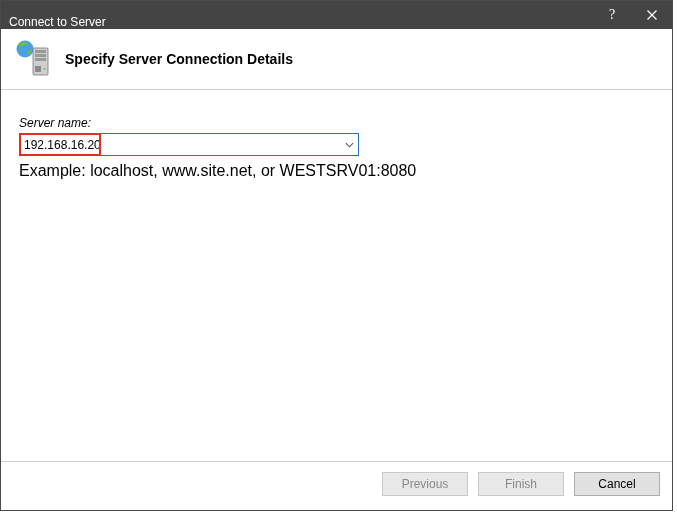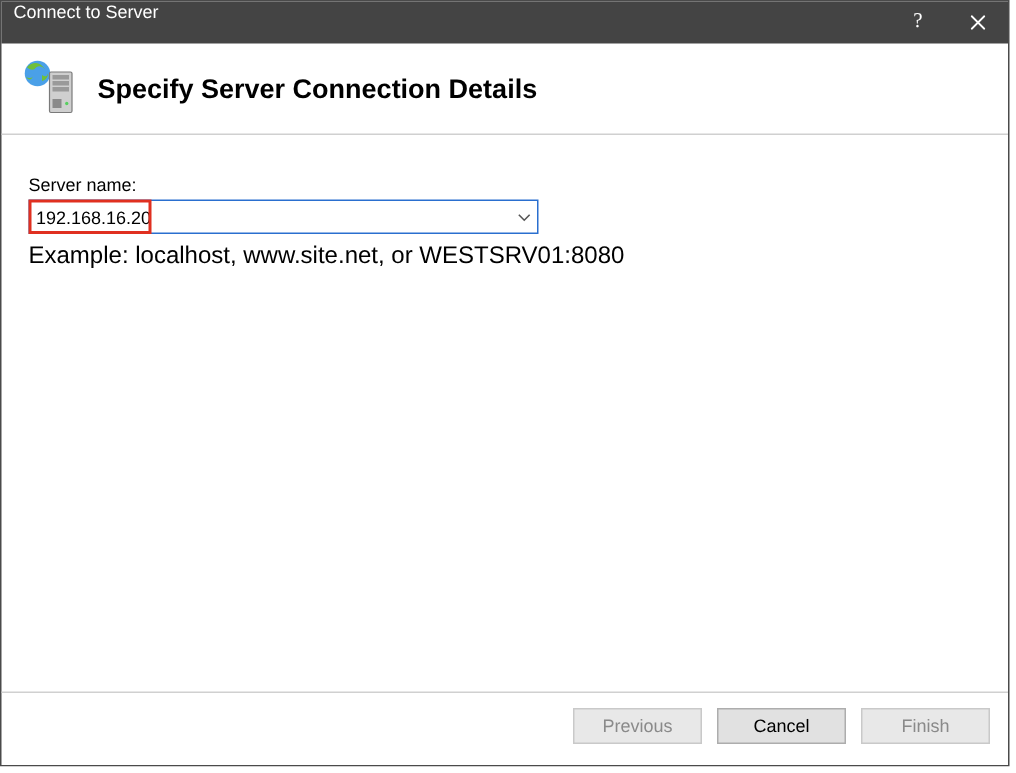--- a/index.html
+++ b/index.html
@@ -18,21 +18,21 @@
     position: relative;
     box-sizing: border-box;
     display: flex;
     flex-direction: column;
   }
   .titlebar {
     height: 28px;
     background: #444;
     color: #fff;
     display: flex;
-    align-items: flex-start;
+    align-items: flex-end;
     font-size: 12px;
   }
   .titlebar-title {
     padding-left: 8px;
     flex: 1;
   }
   .titlebar-buttons {
     display: flex;
     height: 100%;
   }
@@ -61,32 +61,33 @@
     box-sizing: border-box;
   }
   .header-icon {
     width: 40px;
     height: 40px;
     margin-right: 12px;
     flex-shrink: 0;
   }
   .header-title {
     font-weight: bold;
-    font-size: 18px;
+    font-size: 14px;
     color: #000;
   }
 
   .content {
     flex: 1;
     padding: 26px 18px 10px 18px;
   }
   .field-label {
     display: block;
     margin-bottom: 3px;
     font-size: 12px;
+    font-style: italic;
   }
   .combo {
     position: relative;
     width: 340px;
     height: 23px;
     border: 1px solid #2a6fcf;
     background: #fff;
     display: flex;
     align-items: center;
     box-sizing: border-box;
@@ -217,17 +218,17 @@
           <polyline points="1,1 5,5 9,1" fill="none" stroke="#555" stroke-width="1.2"></polyline>
         </svg>
       </div>
       <div class="hilite"></div>
     </div>
     <div class="example">Example: localhost, www.site.net, or WESTSRV01:8080</div>
   </div>
 
   <div class="footer">
     <button class="btn" disabled="">Previous</button>
+    <button class="btn" disabled="">Finish</button>
     <button class="btn">Cancel</button>
-    <button class="btn" disabled="">Finish</button>
   </div>
 
 </div>
 
 </body></html>

